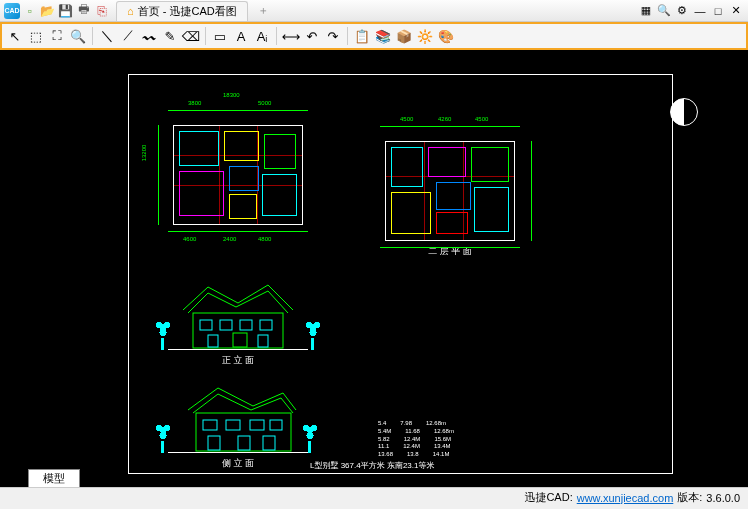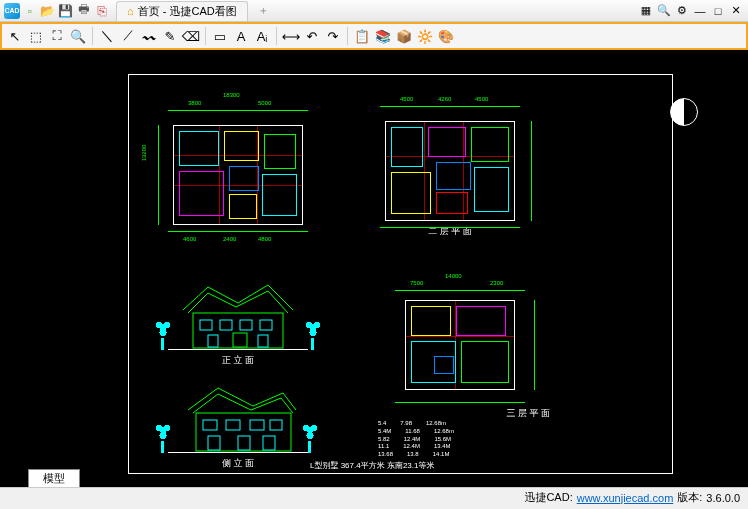--- a/index.html
+++ b/index.html
@@ -19,21 +19,21 @@
 .toolbar-wrap { height: 28px; border: 2px solid #f5a623; background: #f5f5f5; display: flex; align-items: center; padding: 0 4px; gap: 3px; }
 .tool-btn { width: 18px; height: 18px; display: flex; align-items: center; justify-content: center; cursor: pointer; font-size: 13px; border-radius: 2px; }
 .tool-sep { width: 1px; height: 18px; background: #ccc; margin: 0 2px; }
 
 .canvas-area { height: 437px; background: #000; position: relative; overflow: hidden; }
 .drawing-frame { position: absolute; left: 128px; top: 24px; width: 545px; height: 400px; border: 1px solid #fff; }
 
 
 .floorplan { position: absolute; }
 .fp1 { left: 148px; top: 50px; width: 180px; height: 150px; }
-.fp2 { left: 360px; top: 46px; width: 180px; height: 150px; }
+.fp2 { left: 360px; top: 66px; width: 180px; height: 150px; }
 .fp3 { left: 380px; top: 235px; width: 160px; height: 130px; }
 .plan-box { border: 1px solid #fff; position: relative; background: #000; }
 .fp1 .plan-box { width: 130px; height: 100px; margin: 25px auto 0; }
 .fp2 .plan-box { width: 130px; height: 100px; margin: 25px auto 0; }
 .fp3 .plan-box { width: 110px; height: 90px; margin: 15px auto 0; }
 .room { position: absolute; border: 1px solid; }
 .r-cyan { border-color: #0ff; }
 .r-green { border-color: #0f0; }
 .r-yellow { border-color: #ff0; }
 .r-magenta { border-color: #f0f; }
@@ -170,38 +170,20 @@
       <div class="room r-green" style="left:85px;top:5px;width:38px;height:35px"></div>
       <div class="room r-yellow" style="left:5px;top:50px;width:40px;height:42px"></div>
       <div class="room r-blue" style="left:50px;top:40px;width:35px;height:28px"></div>
       <div class="room r-cyan" style="left:88px;top:45px;width:35px;height:45px"></div>
       <div class="room r-red" style="left:50px;top:70px;width:32px;height:22px"></div>
     </div>
     <div class="dim-line dim-h" style="bottom:18px;left:20px;width:140px"></div>
     <div class="plan-title">二 层 平 面</div>
   </div>
 
-  <div class="floorplan fp3">
-    <div class="dim-label" style="top:-5px;left:30px">7500</div>
-    <div class="dim-label" style="top:-12px;left:65px">14000</div>
-    <div class="dim-label" style="top:-5px;left:110px">2300</div>
-    <div class="dim-line dim-h" style="top:5px;left:15px;width:130px"></div>
-    <div class="dim-line dim-v" style="top:15px;right:5px;height:90px"></div>
-    <div class="plan-box">
-      <div class="grid-line-h" style="top:40%"></div>
-      <div class="grid-line-v" style="left:45%"></div>
-      <div class="room r-yellow" style="left:5px;top:5px;width:40px;height:30px"></div>
-      <div class="room r-magenta" style="left:50px;top:5px;width:50px;height:30px"></div>
-      <div class="room r-cyan" style="left:5px;top:40px;width:45px;height:42px"></div>
-      <div class="room r-green" style="left:55px;top:40px;width:48px;height:42px"></div>
-      <div class="room r-blue" style="left:28px;top:55px;width:20px;height:18px"></div>
-    </div>
-    <div class="dim-line dim-h" style="bottom:12px;left:15px;width:130px"></div>
-    <div class="plan-title" style="position:absolute;right:-10px;bottom:-5px">三 层 平 面</div>
-  </div>
 
   <div class="elevation elev2">
     <div class="house">
       <svg width="140" height="75" style="position:absolute">
         <polyline points="20,32 50,10 85,28 115,15 128,32" stroke="#0f0" fill="none" stroke-width="1"></polyline>
         <polyline points="25,35 50,16 83,32 113,20 125,35" stroke="#0f0" fill="none" stroke-width="1"></polyline>
         <rect x="28" y="35" width="95" height="38" stroke="#0f0" fill="none"></rect>
         <rect x="35" y="42" width="14" height="10" stroke="#0ff" fill="none"></rect>
         <rect x="58" y="42" width="14" height="10" stroke="#0ff" fill="none"></rect>
         <rect x="82" y="42" width="14" height="10" stroke="#0ff" fill="none"></rect>

